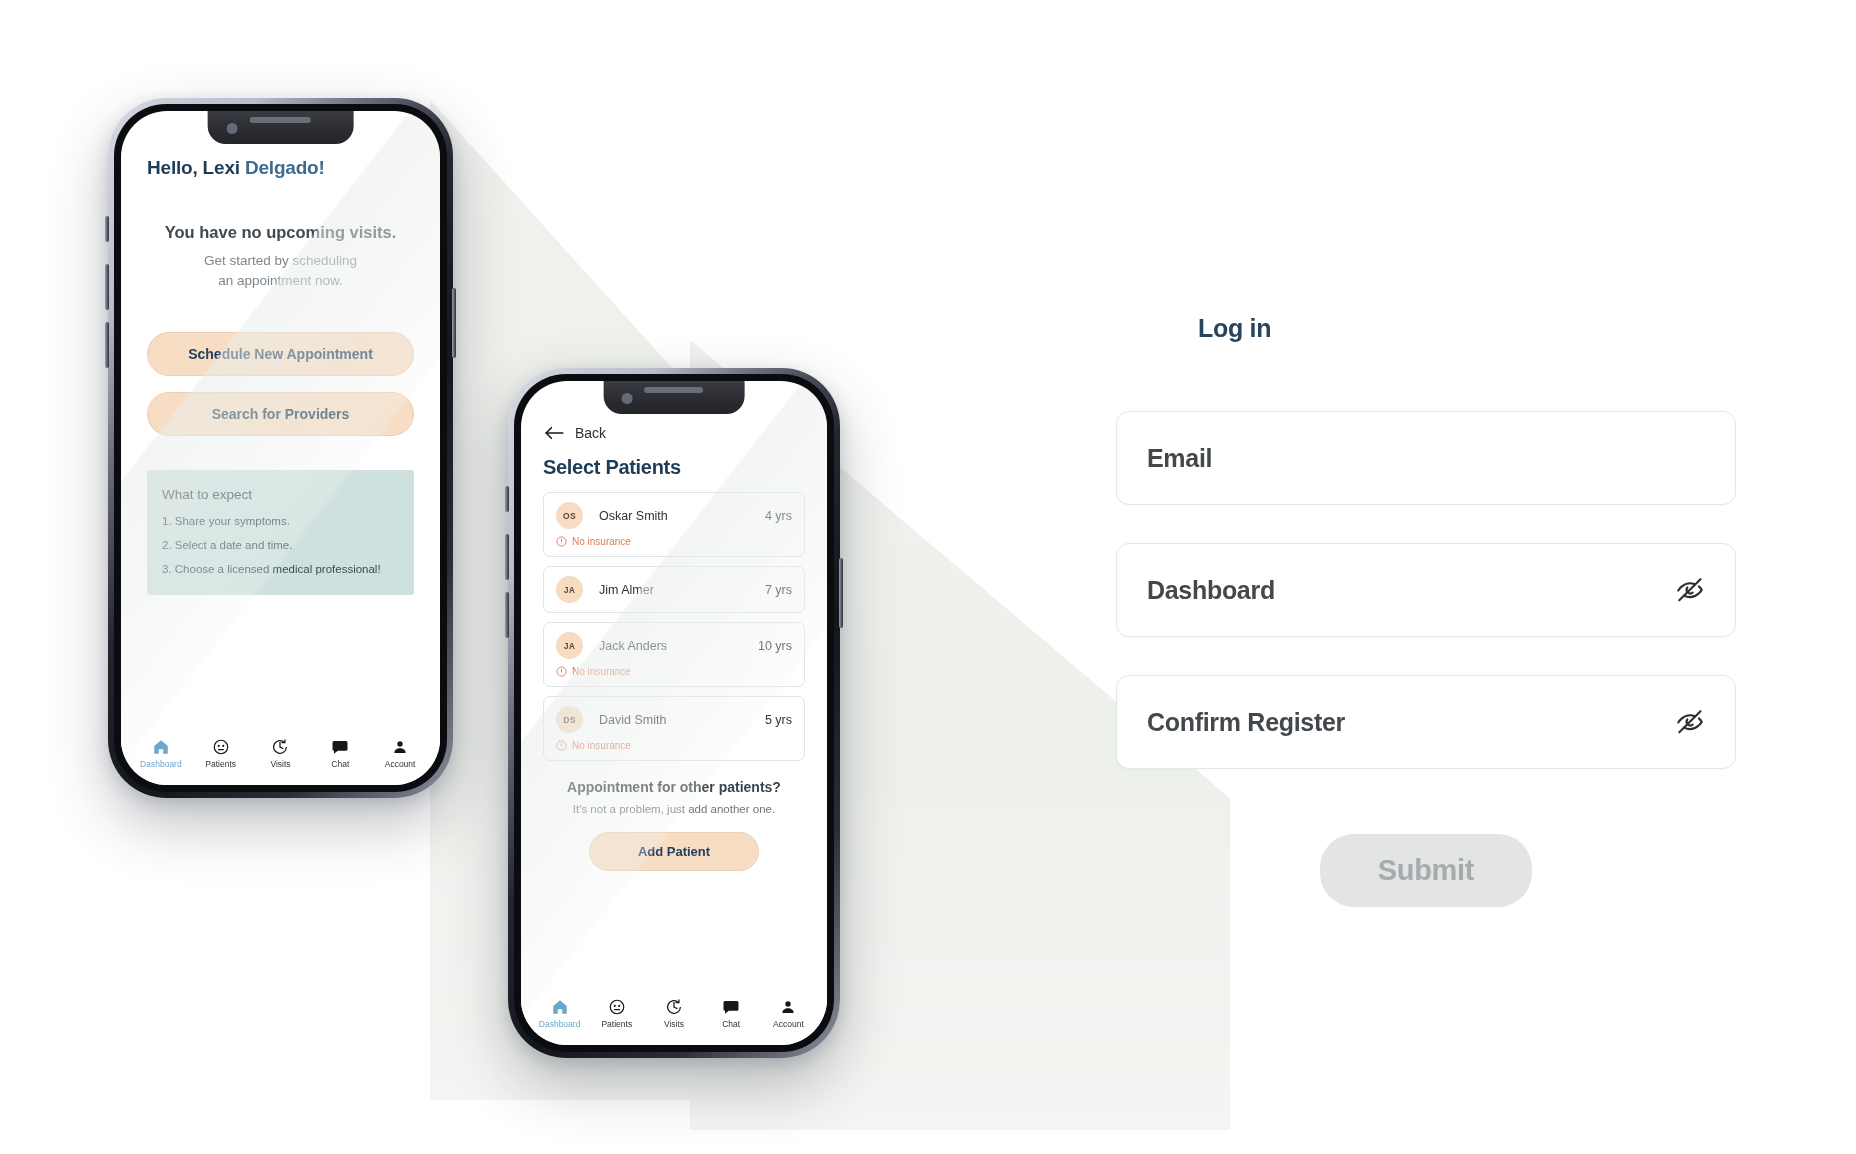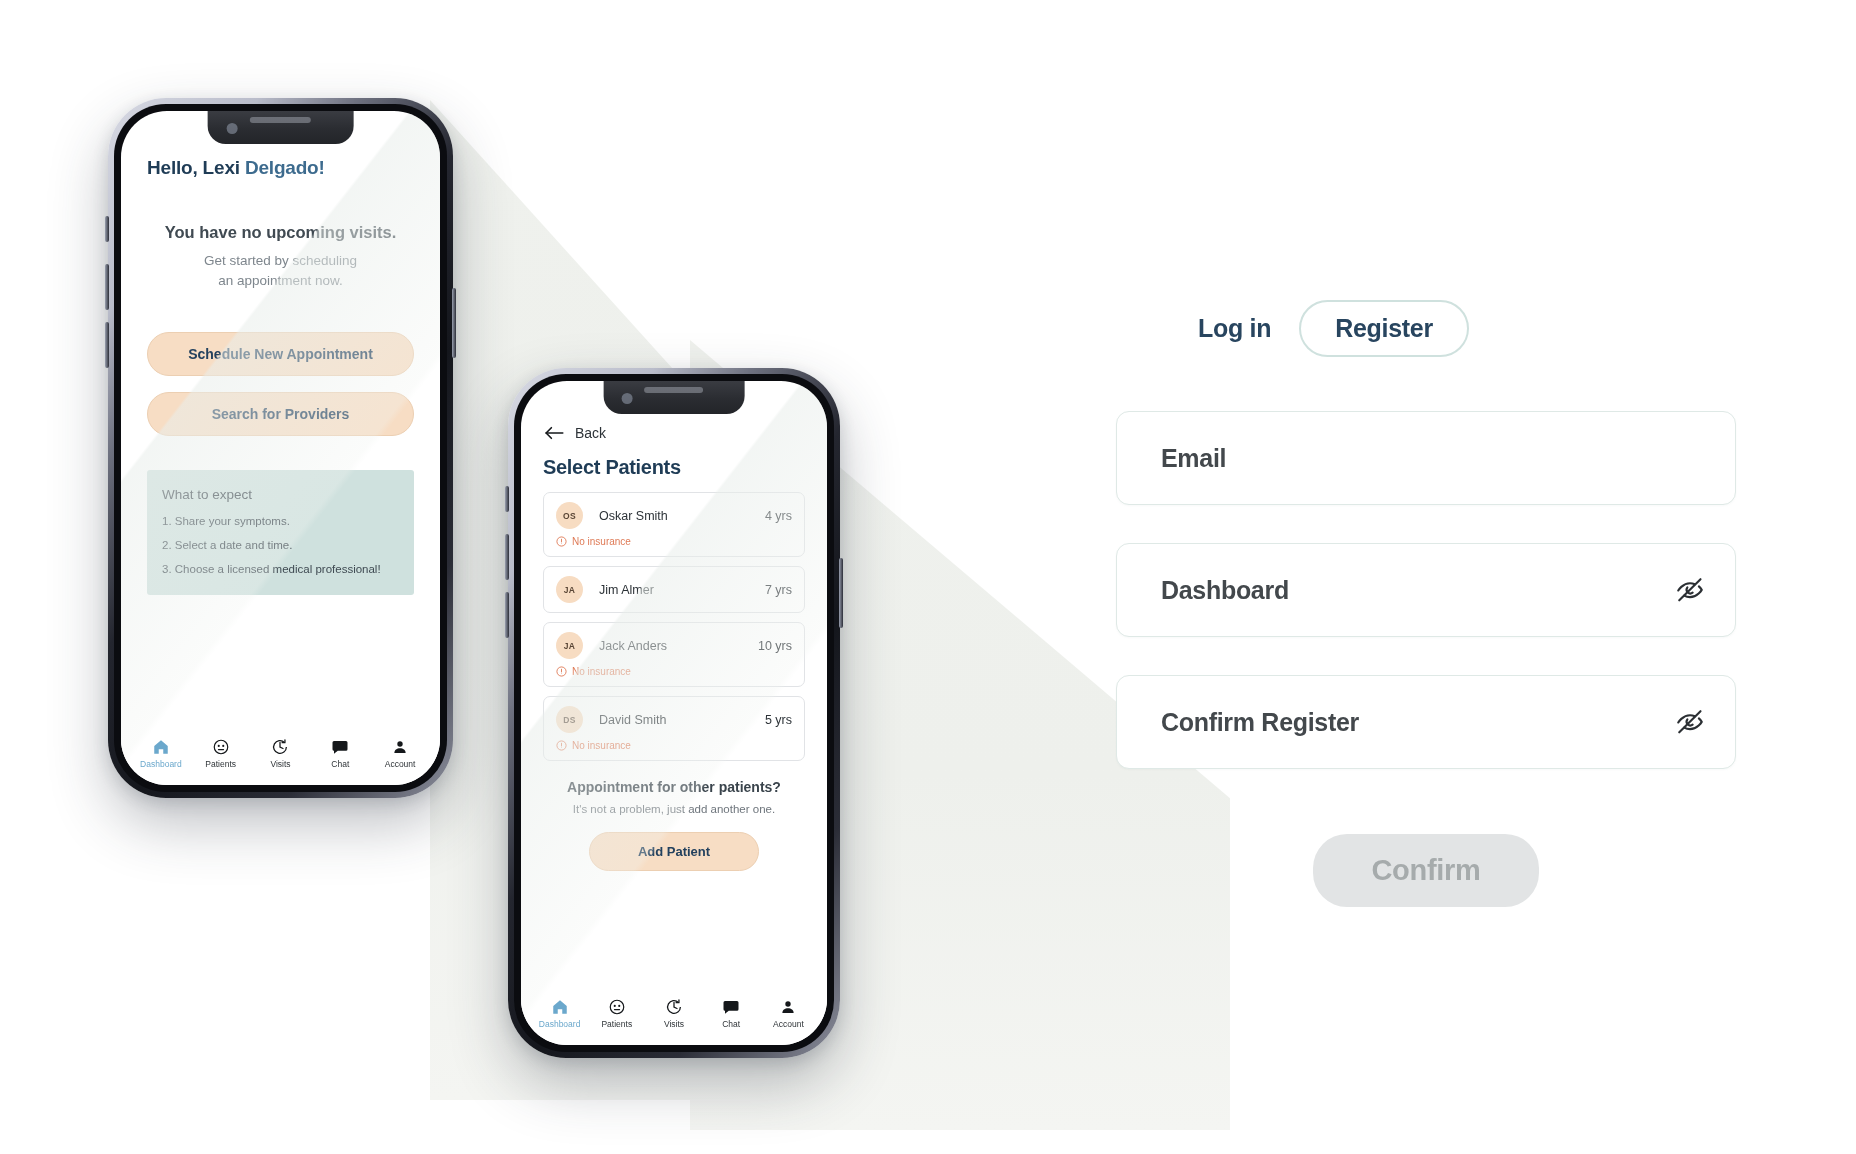--- a/index.html
+++ b/index.html
@@ -160,21 +160,21 @@
     padding:12px 34px; border-radius:34px; border:2px solid transparent;
     letter-spacing:-0.3px;
   }
   .tab.inactive { padding-left:0; padding-right:0; }
   .tab.active { border-color:#cfe1de; background:#ffffff; }
 
   .fields { margin-top:54px; }
   .field {
     position:relative; height:94px; background:#ffffff;
     border:1.5px solid #dfe9e6; border-radius:13px;
-    display:flex; align-items:center; padding:0 44px;
+    display:flex; align-items:center; padding:0 30px;
     margin-bottom:38px; cursor:text;
     box-shadow: 0 1px 2px rgba(120,135,130,0.05);
   }
   .field-label { font-size:25px; font-weight:bold; color:#43484c; letter-spacing:-0.3px; }
   .eye-btn {
     position:absolute; right:30px; top:50%; transform:translateY(-50%);
     width:30px; height:30px; cursor:pointer; background:none; border:none; padding:0;
   }
   .eye-btn svg { display:block; width:30px; height:30px; }
 
@@ -409,21 +409,20 @@
             </div>
           </div>
         </div>
       </div>
     </div>
   </div>
 
   <div id="auth">
     <div class="tabs">
       <div class="tab inactive">Log in</div>
-      <div class="tab active">Register</div>
     </div>
 
     <div class="fields">
       <div class="field">
         <span class="field-label">Email</span>
       </div>
 
       <div class="field">
         <span class="field-label">Dashboard</span>
         <button class="eye-btn" aria-label="toggle password visibility">
@@ -443,17 +442,17 @@
             <path d="M2.6 12.4S6 6.6 12 6.6c1.4 0 2.7.32 3.85.85"></path>
             <path d="M19.1 9.1c1.4 1.3 2.3 2.8 2.3 2.8s-3.4 5.8-9.4 5.8c-1.8 0-3.35-.52-4.65-1.25"></path>
             <path d="M9.9 9.95a3 3 0 0 0 4.2 4.2"></path>
             <path d="M3.4 20.2L20.4 3.4"></path>
           </svg>
         </button>
       </div>
     </div>
 
     <div class="submit-wrap">
-      <button class="submit-btn" disabled="">Confirm</button>
+      <button class="submit-btn" disabled="">Submit</button>
     </div>
   </div>
 
 </div>
 
 </body></html>

